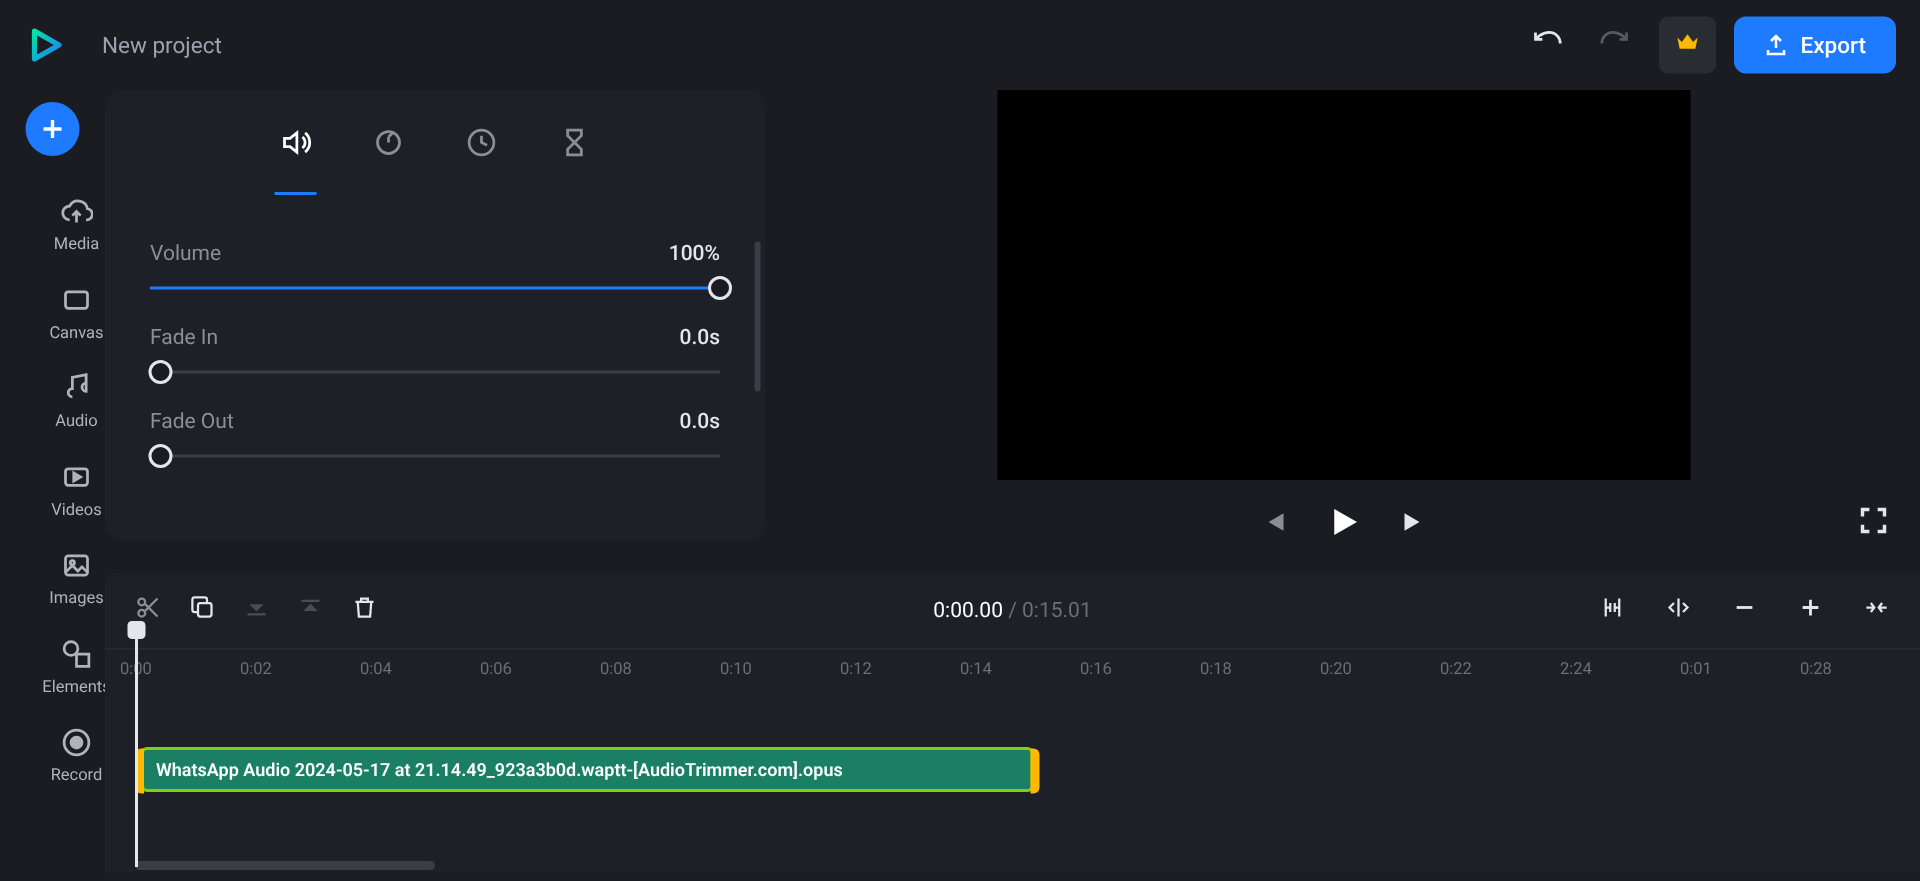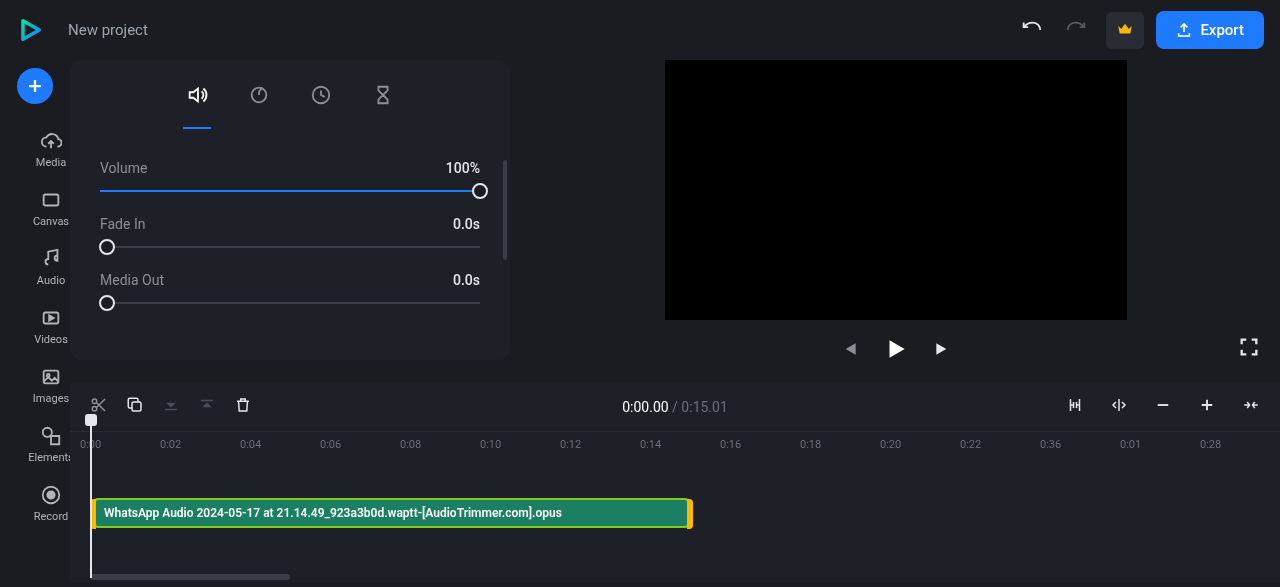--- a/index.html
+++ b/index.html
@@ -199,21 +199,21 @@
       <div class="prop-header">
         <span class="prop-label">Fade In</span>
         <span class="prop-value">0.0s</span>
       </div>
       <div class="slider-track">
         <div class="slider-thumb" style="left: -1px;"></div>
       </div>
     </div>
     <div class="prop-row">
       <div class="prop-header">
-        <span class="prop-label">Media Out</span>
+        <span class="prop-label">Fade Out</span>
         <span class="prop-value">0.0s</span>
       </div>
       <div class="slider-track">
         <div class="slider-thumb" style="left: -1px;"></div>
       </div>
     </div>
   </div>
 </div>
 
 <div class="preview"></div>
@@ -287,21 +287,21 @@
       <span class="tick" style="left: 170px;">0:04</span>
       <span class="tick" style="left: 250px;">0:06</span>
       <span class="tick" style="left: 330px;">0:08</span>
       <span class="tick" style="left: 410px;">0:10</span>
       <span class="tick" style="left: 490px;">0:12</span>
       <span class="tick" style="left: 570px;">0:14</span>
       <span class="tick" style="left: 650px;">0:16</span>
       <span class="tick" style="left: 730px;">0:18</span>
       <span class="tick" style="left: 810px;">0:20</span>
       <span class="tick" style="left: 890px;">0:22</span>
-      <span class="tick" style="left: 970px;">0:36</span>
+      <span class="tick" style="left: 970px;">2:24</span>
       <span class="tick" style="left: 1050px;">0:01</span>
       <span class="tick" style="left: 1130px;">0:28</span>
     </div>
   <div class="playhead"></div>
   <div class="clip">
     <div class="clip-handle-l"></div>
     <span class="clip-label">WhatsApp Audio 2024-05-17 at 21.14.49_923a3b0d.waptt-[AudioTrimmer.com].opus</span>
     <div class="clip-handle-r"></div>
   </div>
   <div class="h-scrollbar"></div>

